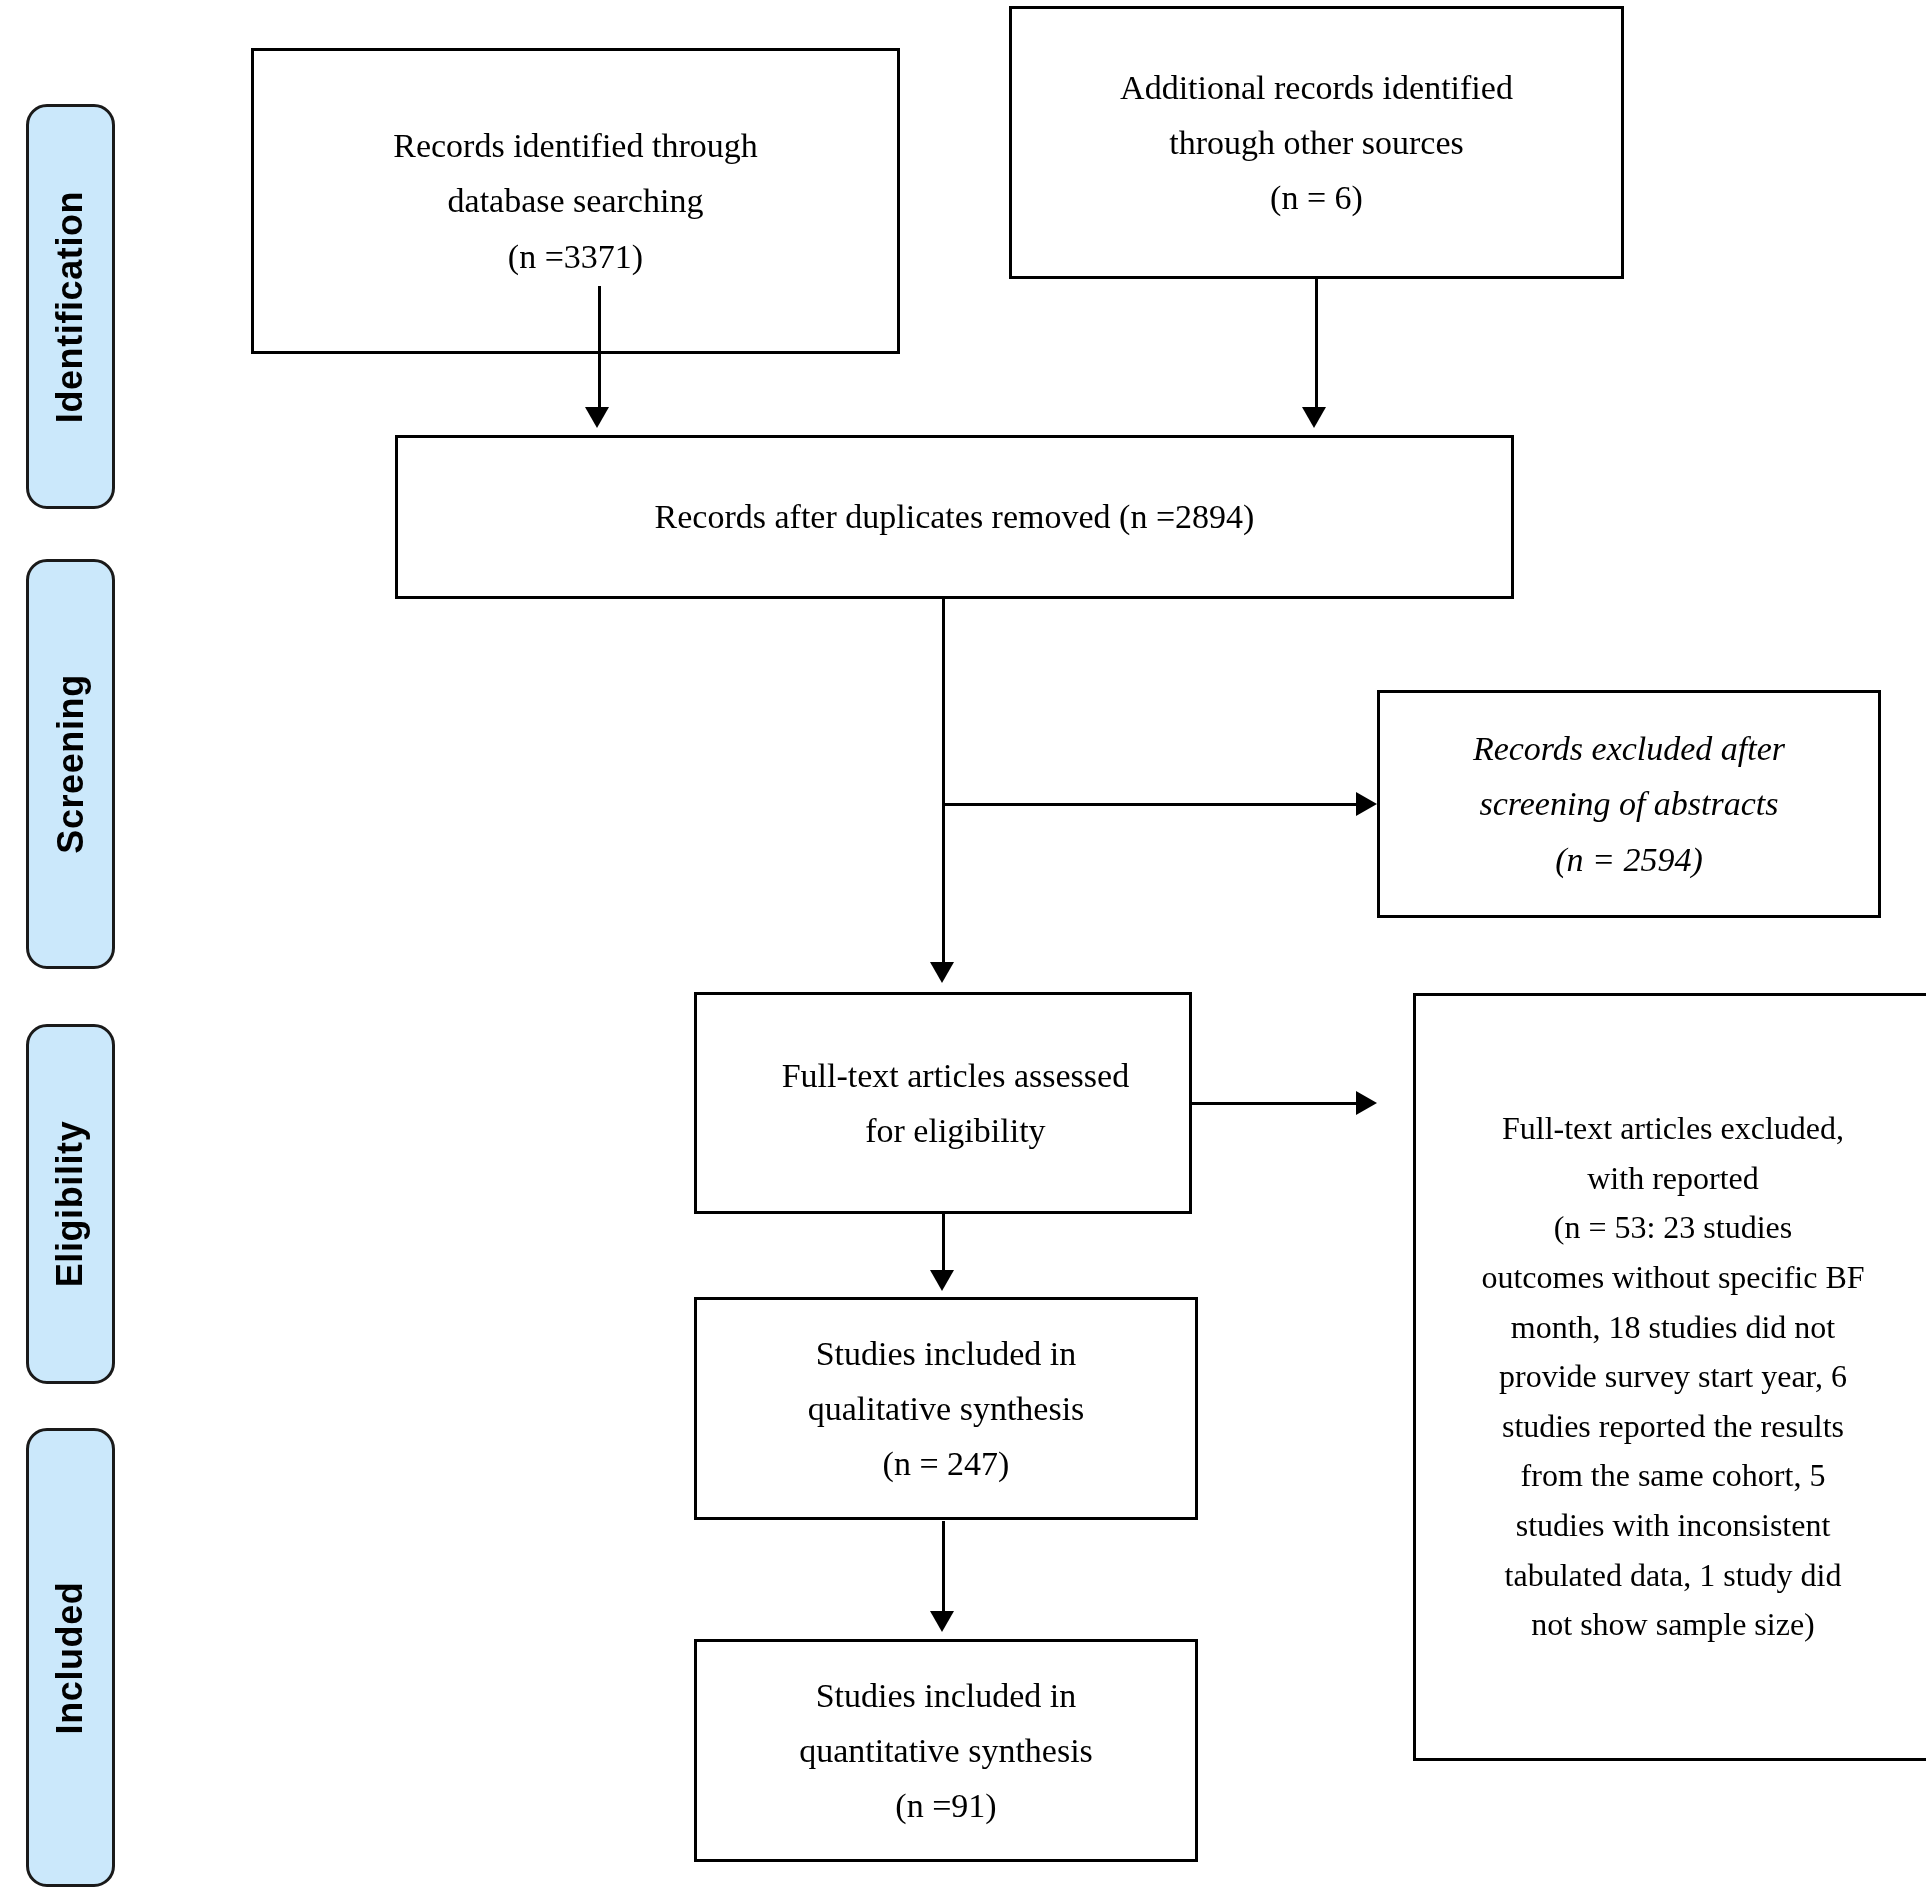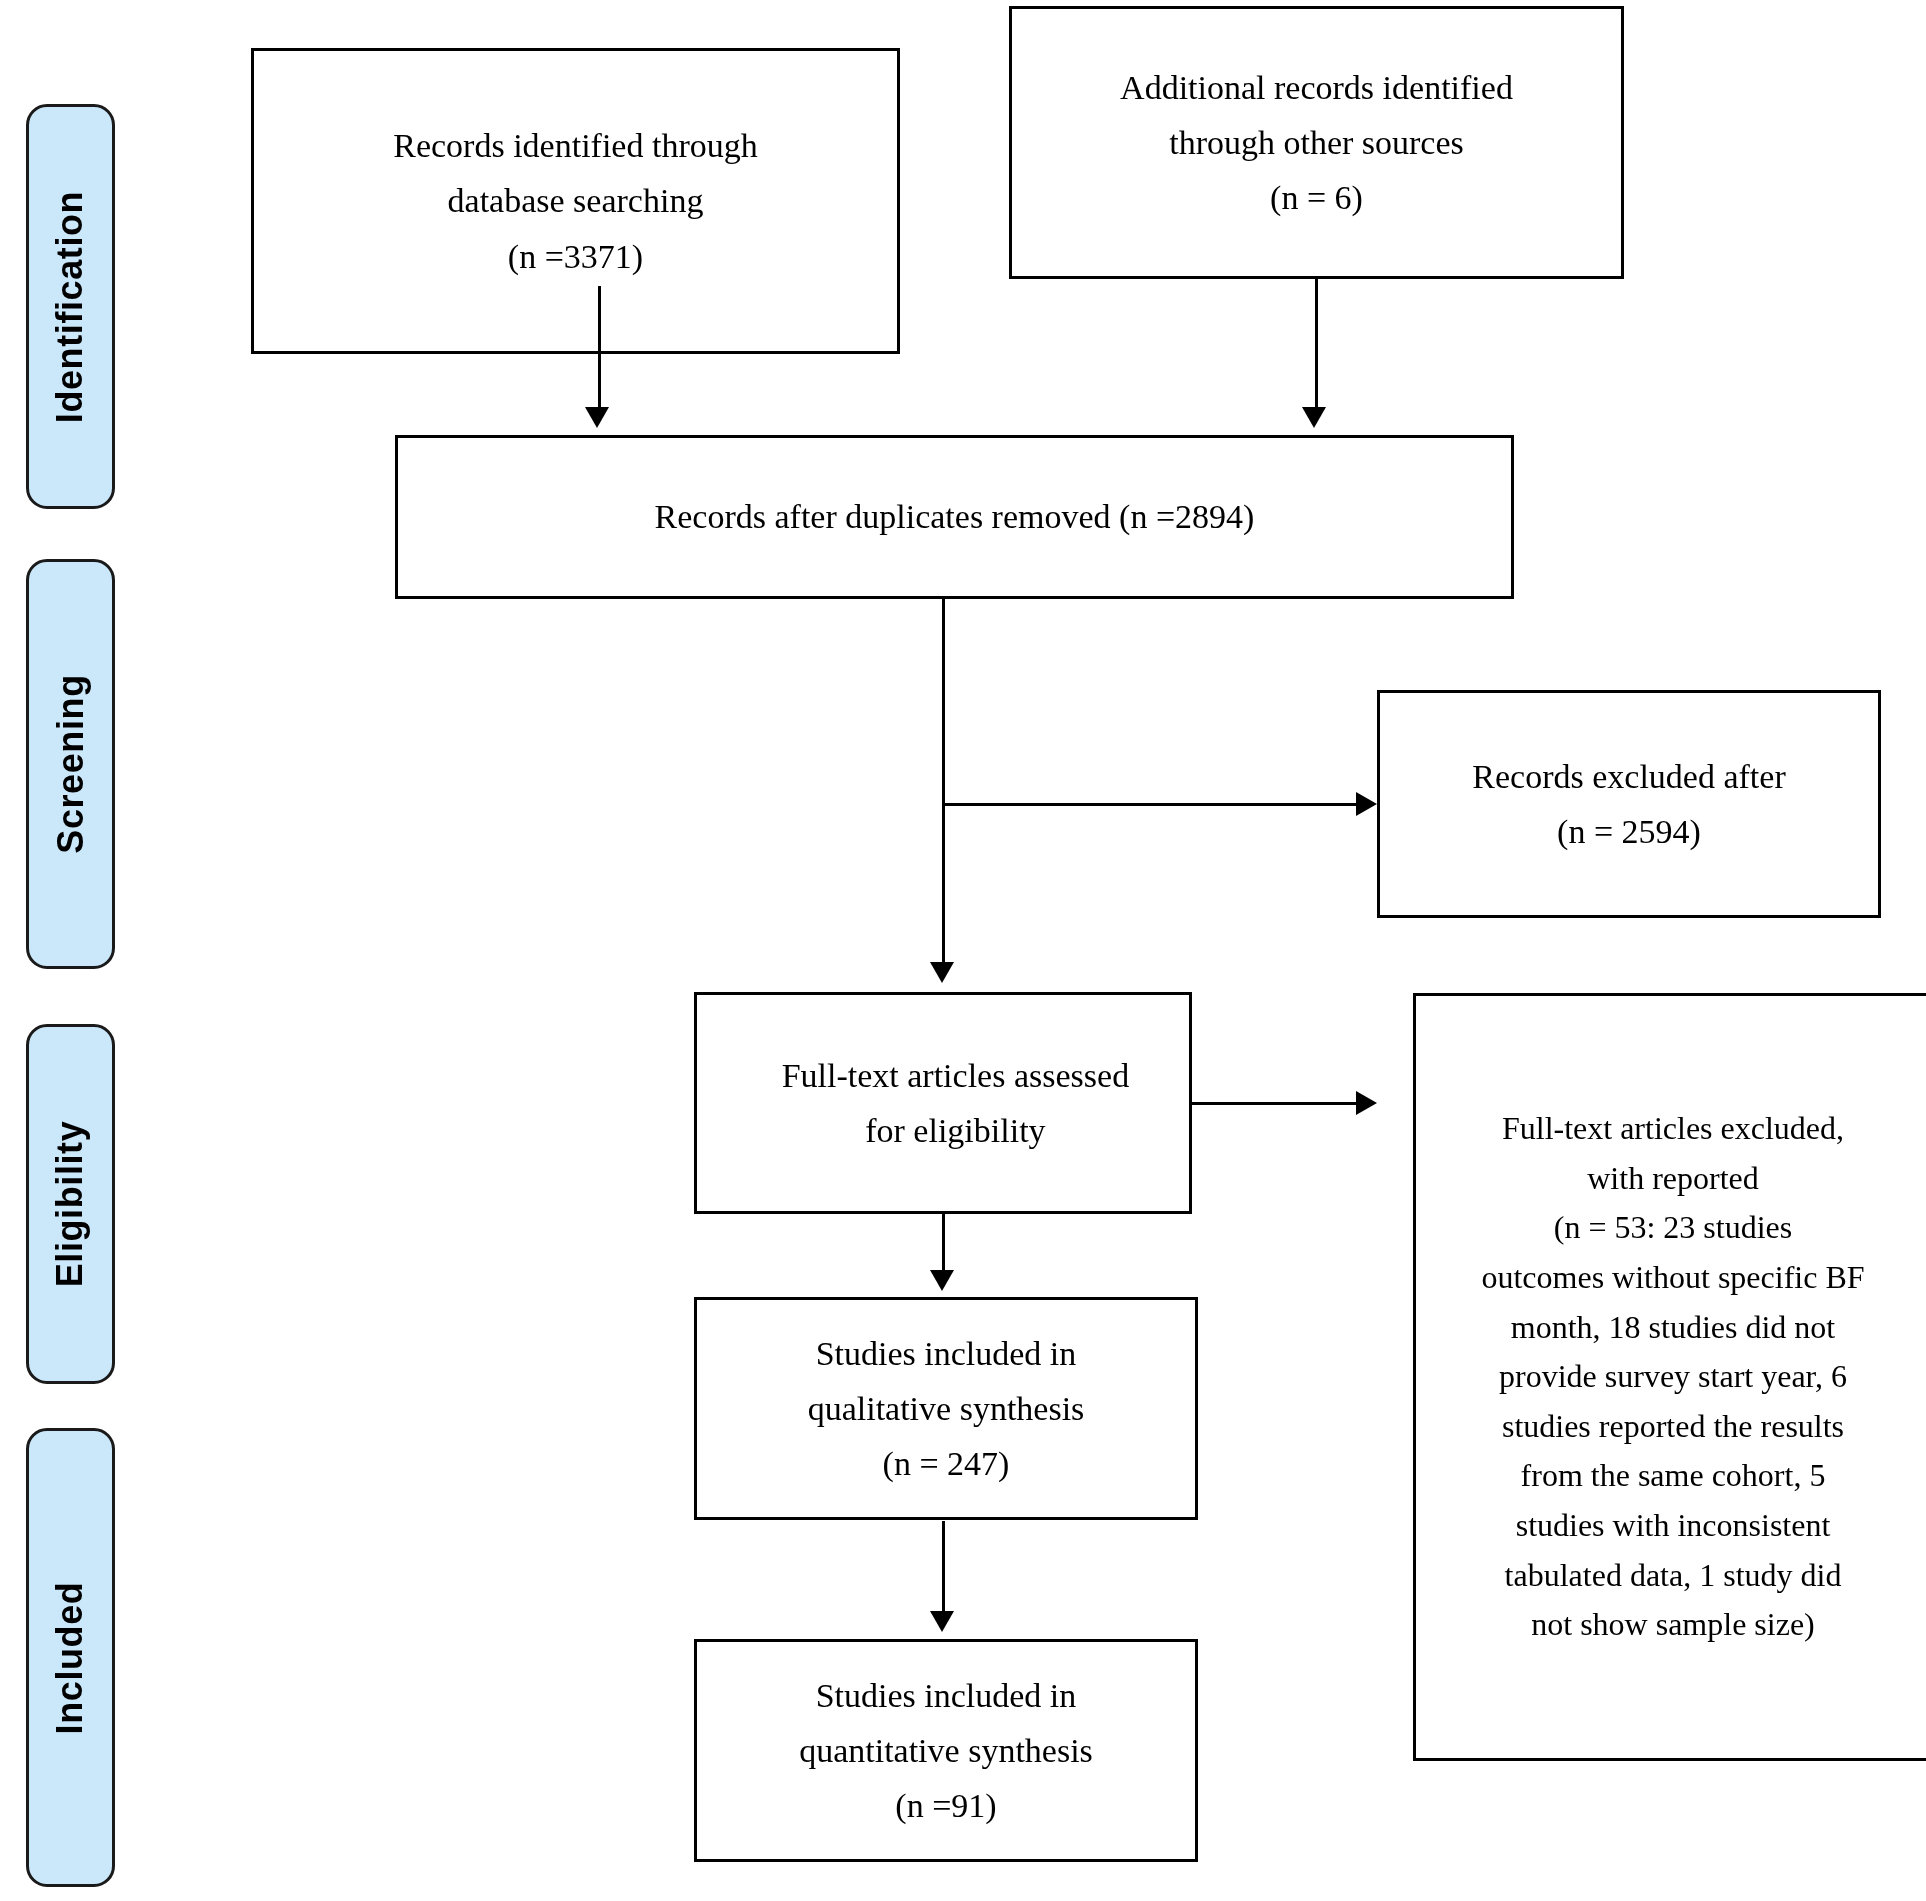--- a/index.html
+++ b/index.html
@@ -56,21 +56,21 @@
     display: block;
     width: 100%;
     font-size: 34px;
     line-height: 1.62;
     white-space: nowrap;
   }
 
   .box-records-identified { left: 251px;  top: 48px;   width: 649px; height: 306px; }
   .box-additional-records { left: 1009px; top: 6.2px;   width: 615px;  height: 273px; }
   .box-duplicates-removed { left: 395px;  top: 435px;  width: 1119px; height: 164px; }
-  .box-records-excluded   { left: 1377px; top: 690px; width: 504px;  height: 228px; }
+  .box-records-excluded   { left: 1377px; top: 690px; width: 504px;  height: 228px; font-style: italic; }
   .box-fulltext-assessed  { left: 694px; top: 992px; width: 498px;  height: 222px; padding-left: 36px; }
   .box-fulltext-excluded  { left: 1377px; top: 993px; width: 520px;  height: 768px; margin-left: 36px; }
   .box-qualitative        { left: 694px; top: 1297px; width: 504px;  height: 223px; }
   .box-quantitative       { left: 694px; top: 1639px; width: 504px;  height: 223px; }
 
   .box-fulltext-excluded .line { font-size: 32px; line-height: 1.55; }
 
   
   .conn {
     position: absolute;
@@ -126,20 +126,21 @@
     <span class="line">through other sources</span>
     <span class="line">(n = 6)</span>
   </div>
 
   <div class="flow-box box-duplicates-removed">
     <span class="line">Records after duplicates removed (n =2894)</span>
   </div>
 
   <div class="flow-box box-records-excluded">
     <span class="line">Records excluded after</span>
+    <span class="line">screening of abstracts</span>
     <span class="line">(n = 2594)</span>
   </div>
 
   <div class="flow-box box-fulltext-assessed">
     <span class="line">Full-text articles assessed</span>
     <span class="line">for eligibility</span>
   </div>
 
   <div class="flow-box box-fulltext-excluded">
     <span class="line">Full-text articles excluded,</span>

